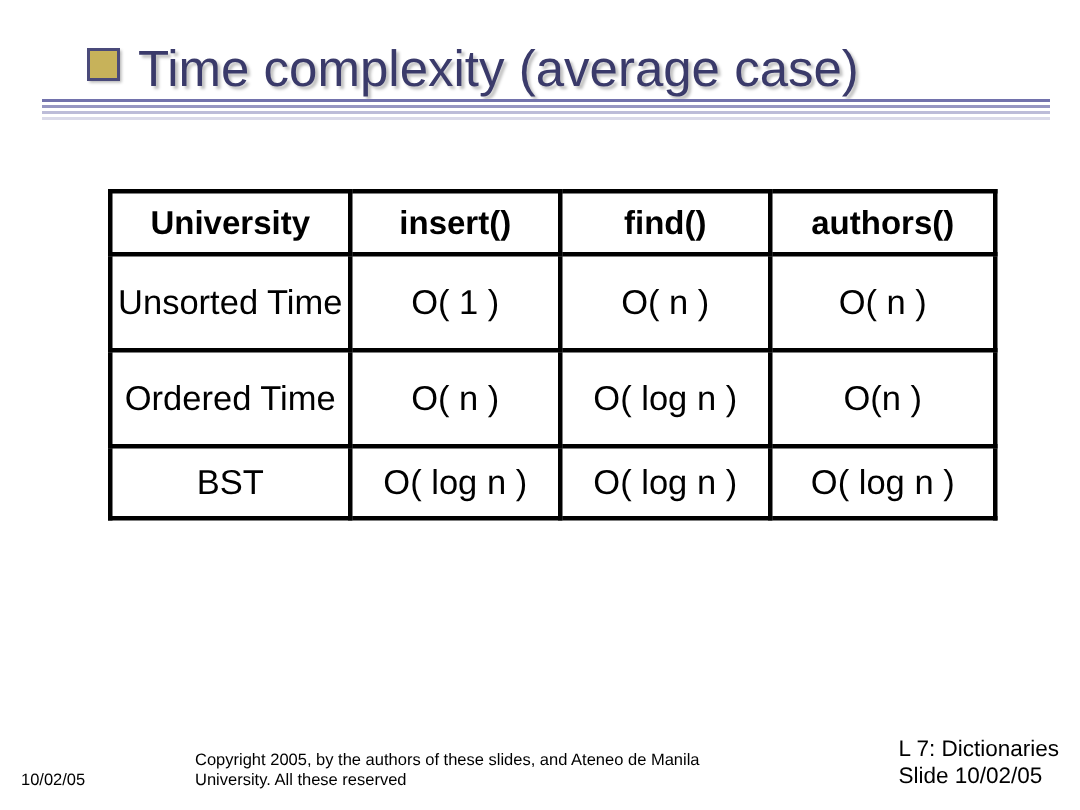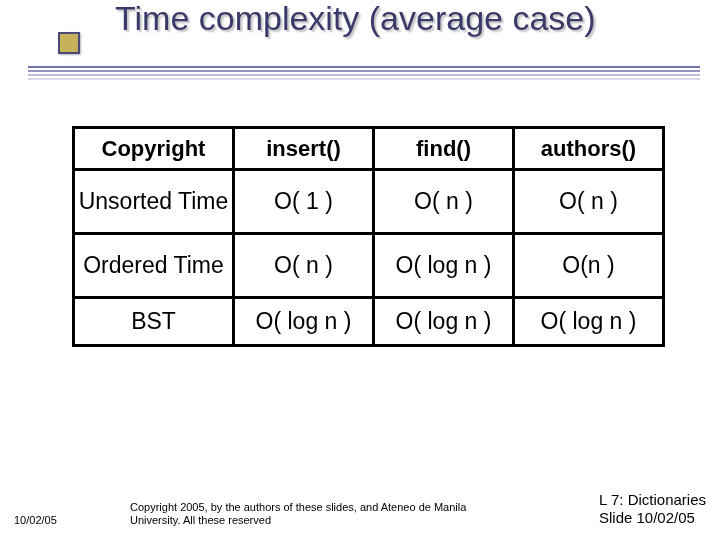--- a/index.html
+++ b/index.html
@@ -5,24 +5,24 @@
   * { box-sizing: border-box; margin: 0; padding: 0; }
   html, body { width: 720px; height: 540px; }
   body {
     background: #fff;
     font-family: "Comic Sans MS", "Comic Sans", cursive, sans-serif;
     position: relative;
     overflow: hidden;
   }
   .title-wrap {
     position: absolute;
-    top: 0;
+    top: 28px;
     left: 0;
     width: 720px;
-    padding-left: 115px;
+    padding-left: 92px;
   }
   .title {
     font-size: 34px;
     color: #3a3a6a;
     font-weight: 400;
     text-shadow: 2px 2px 2px rgba(0,0,0,0.25);
     line-height: 1.1;
   }
   .underline-stack {
     position: absolute;
@@ -135,21 +135,21 @@
 <div class="table-wrap">
   <table>
     <colgroup>
       <col class="c0">
         <col class="c1">
         <col class="c2">
         <col class="c3">
     </colgroup>
     <tbody>
         <tr class="hr">
-      <th>Copyright</th>
+      <th>University</th>
       <th>insert()</th>
       <th>find()</th>
       <th>authors()</th>
     </tr>
     <tr class="dr">
       <td class="rowhead">Unsorted Time</td>
       <td class="cell">O( 1 )</td>
       <td class="cell">O( n )</td>
       <td class="cell">O( n )</td>
     </tr>

